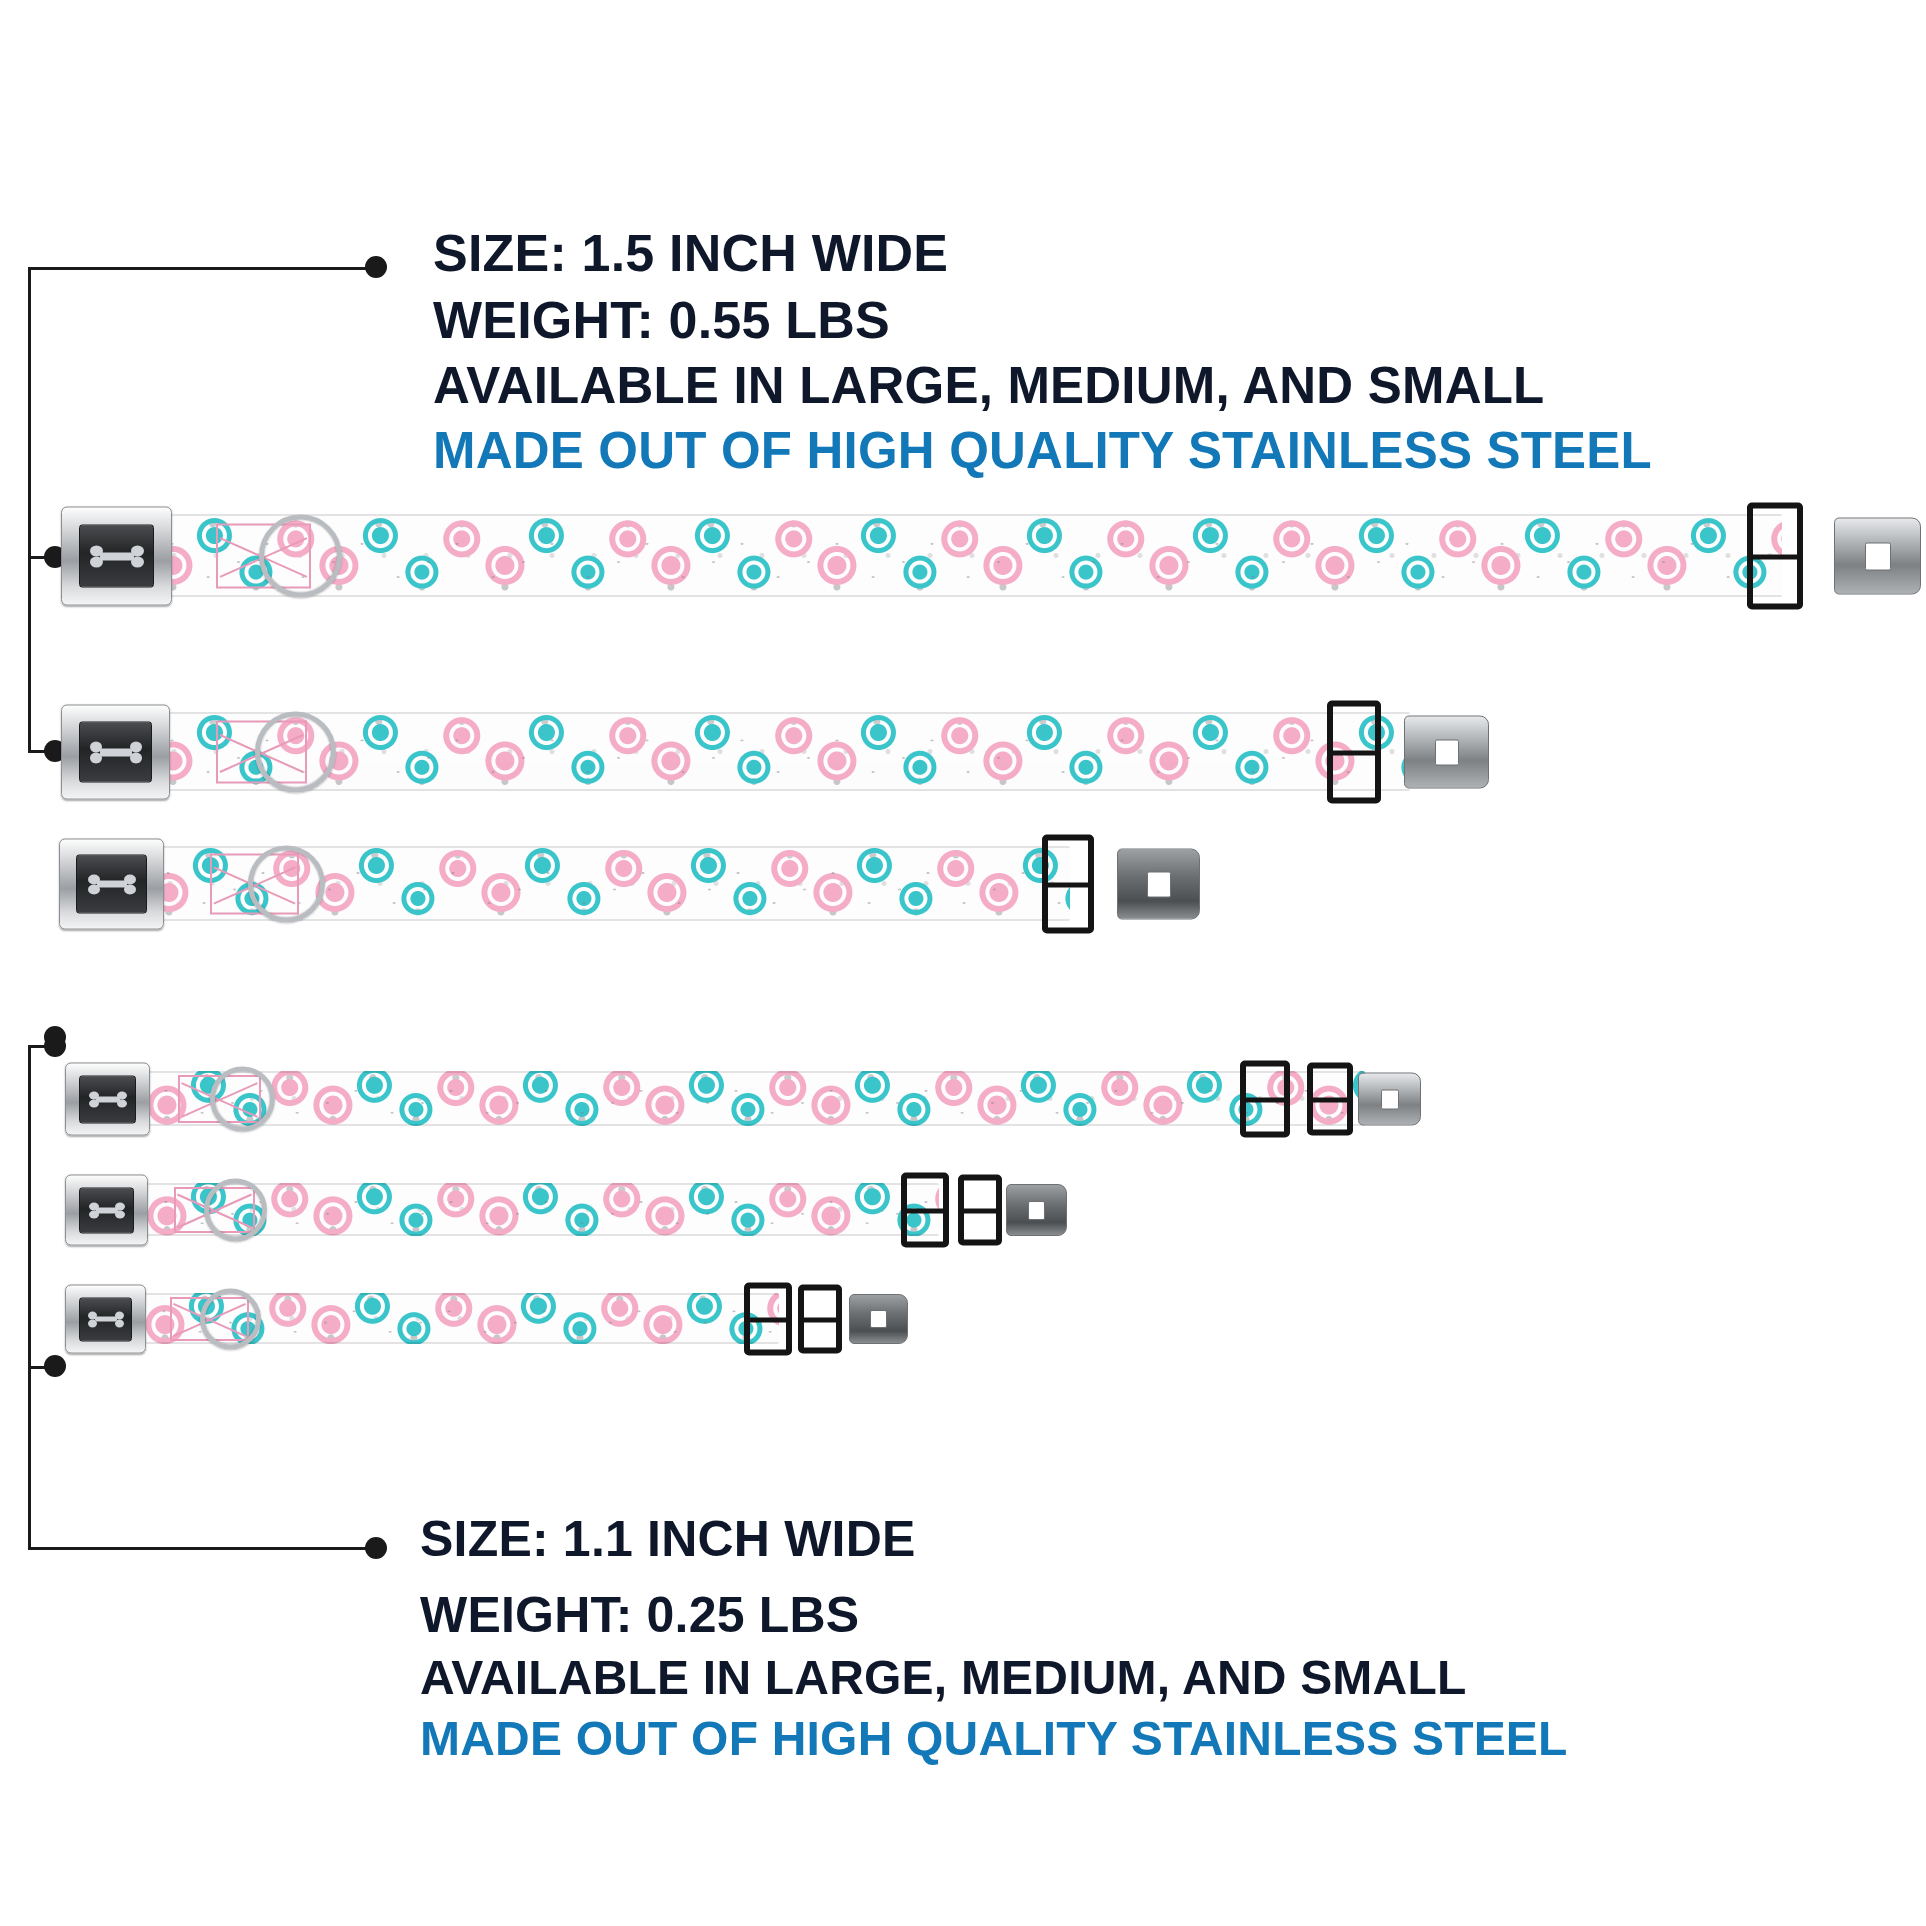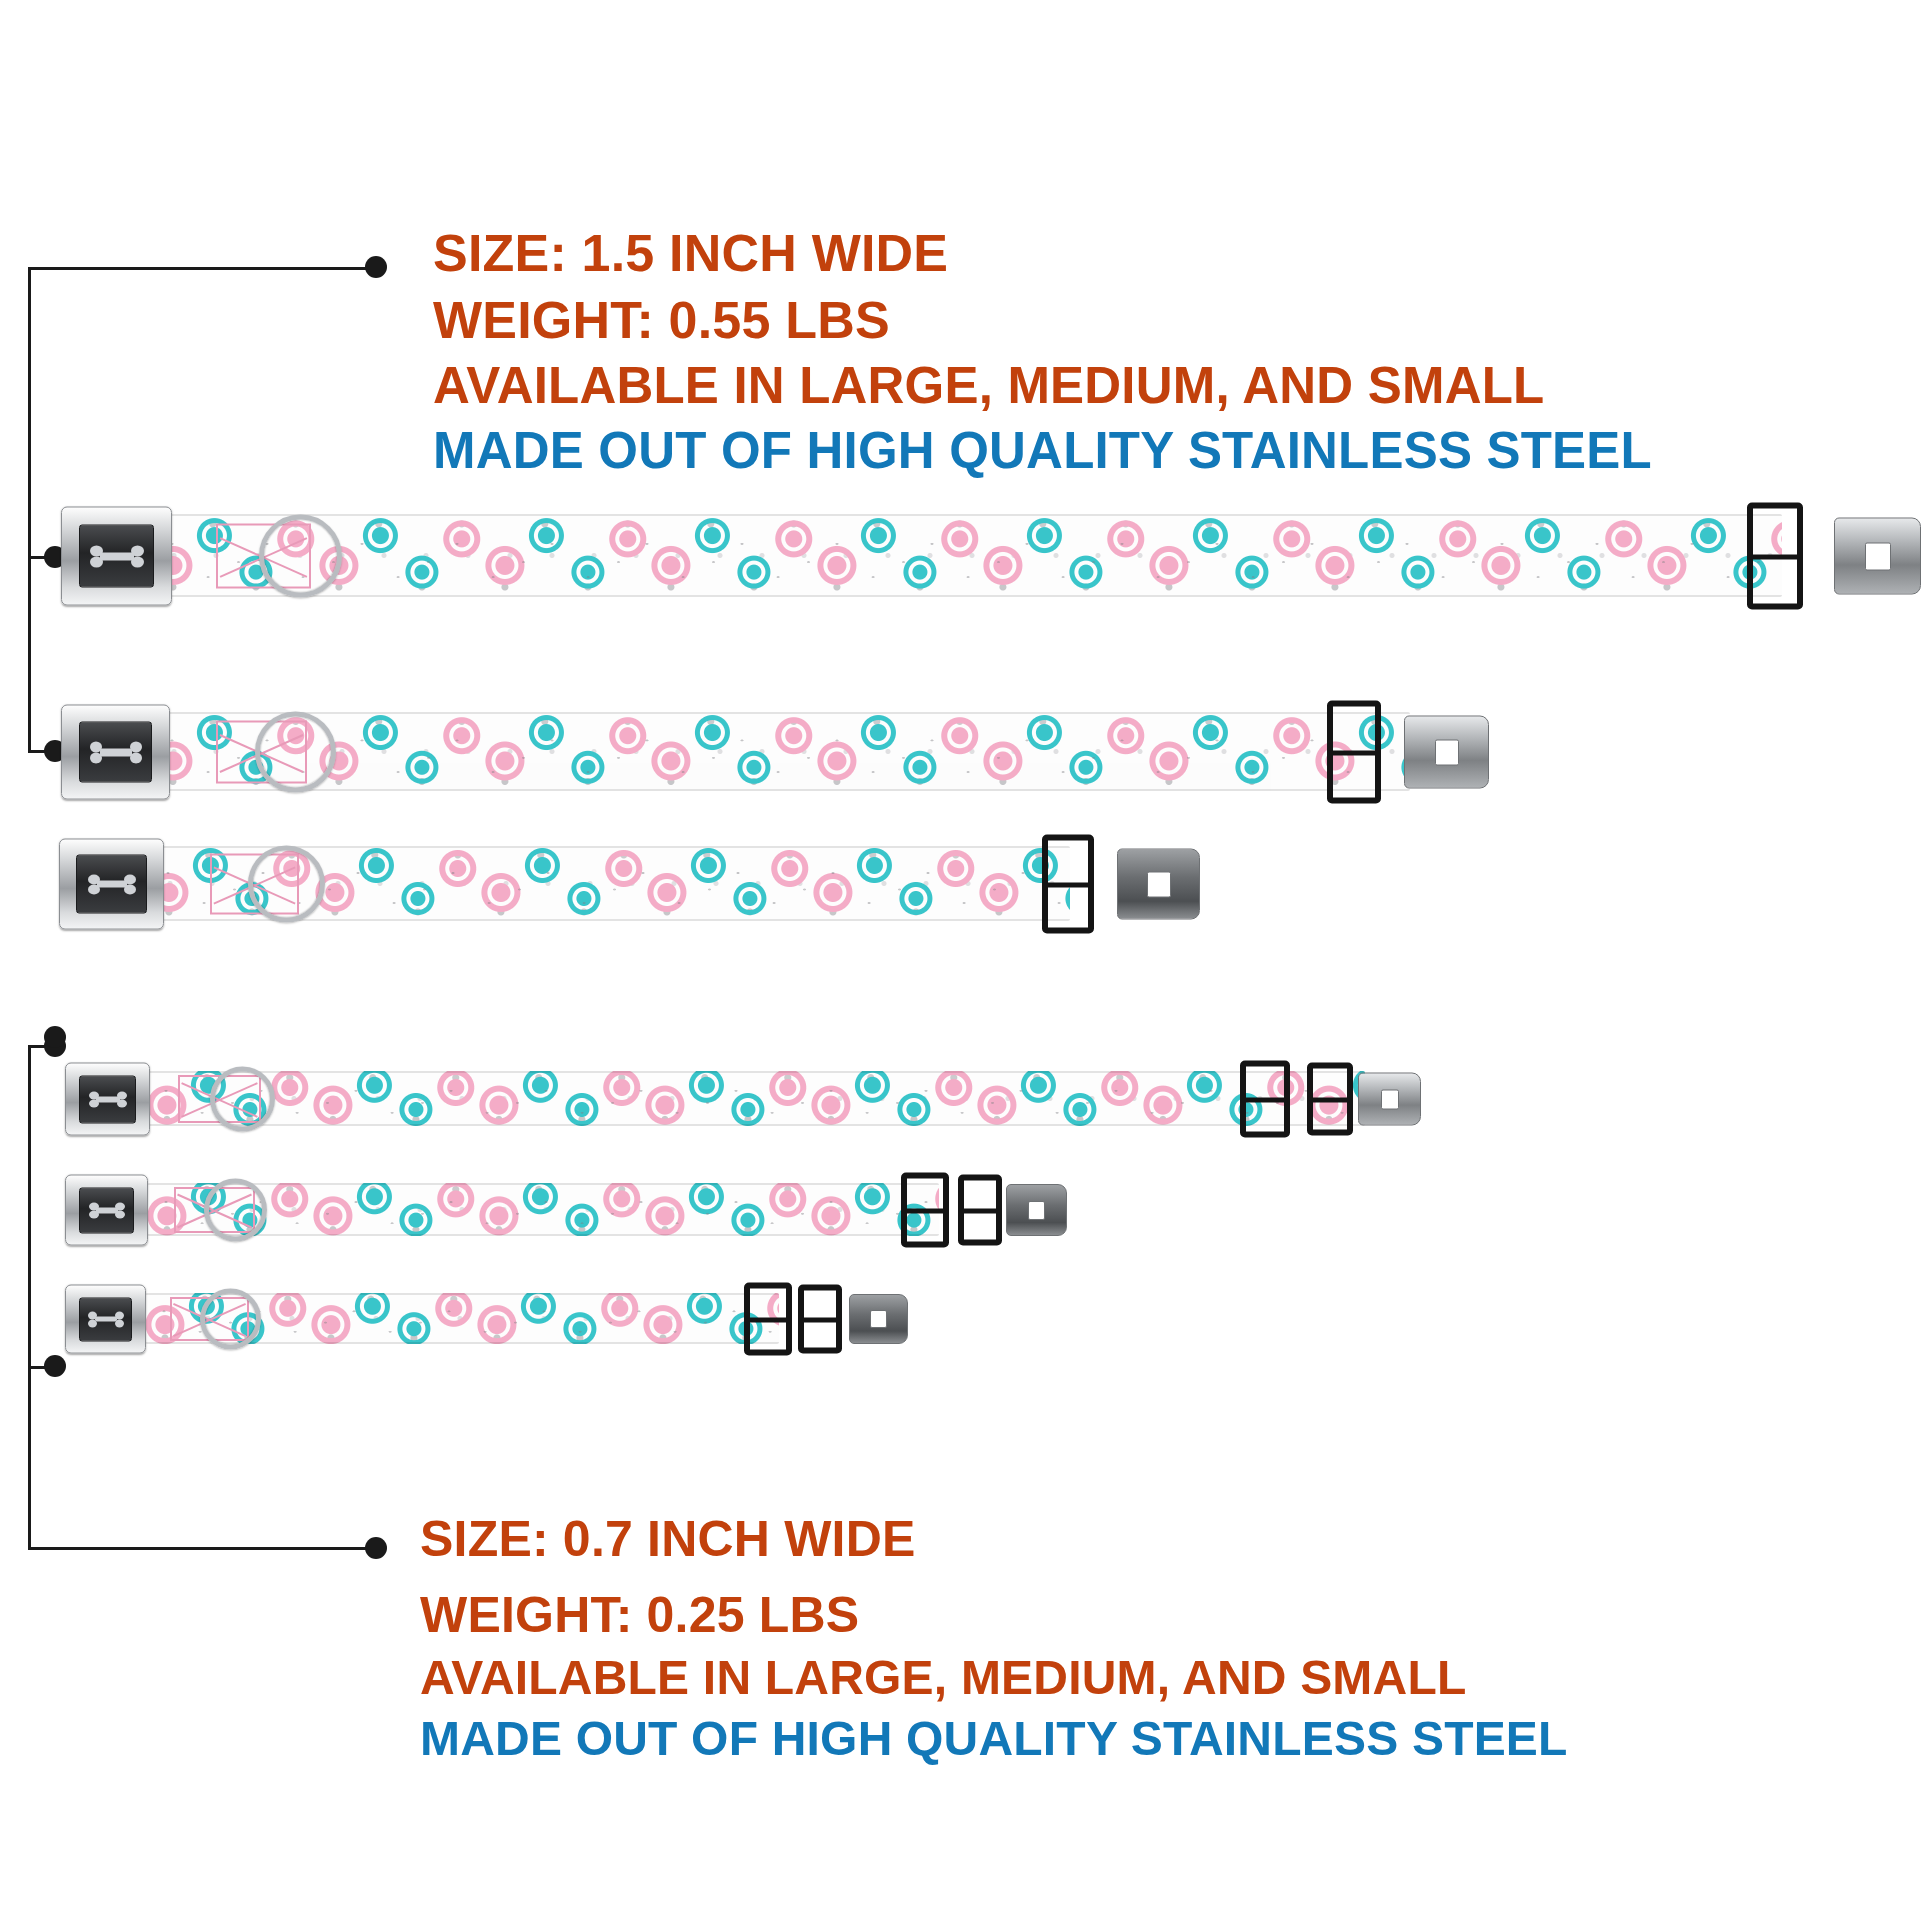--- a/index.html
+++ b/index.html
@@ -19,21 +19,21 @@
   .spec-block {
     position: absolute;
     line-height: 1.28;
   }
   .spec-line {
     white-space: nowrap;
     font-weight: bold;
     letter-spacing: 0.2px;
   }
   .spec-dark {
-    color: #c2410c;
+    color: #0f172a;
   }
   .spec-blue {
     color: #1278b8;
   }
 
   #spec-top {
     left: 433px;
     top: 220px;
   }
   #spec-top .l1 { font-size: 52px; }
@@ -230,21 +230,21 @@
 <body>
 
 <div class="spec-block" id="spec-top">
   <div class="spec-line spec-dark l1">SIZE: 1.5 INCH WIDE</div>
   <div class="spec-line spec-dark l2">WEIGHT: 0.55 LBS</div>
   <div class="spec-line spec-dark l3">AVAILABLE IN LARGE, MEDIUM, AND SMALL</div>
   <div class="spec-line spec-blue l4">MADE OUT OF HIGH QUALITY STAINLESS STEEL</div>
 </div>
 
 <div class="spec-block" id="spec-bottom">
-  <div class="spec-line spec-dark l1">SIZE: 0.7 INCH WIDE</div>
+  <div class="spec-line spec-dark l1">SIZE: 1.1 INCH WIDE</div>
   <div class="spec-line spec-dark l2">WEIGHT: 0.25 LBS</div>
   <div class="spec-line spec-dark l3">AVAILABLE IN LARGE, MEDIUM, AND SMALL</div>
   <div class="spec-line spec-blue l4">MADE OUT OF HIGH QUALITY STAINLESS STEEL</div>
 </div>
 
 <div>
 
   <div class="leader h" style="left:28px; top:267px; width:348px;"></div>
 
   <div class="leader v" style="left:28px; top:267px; height:485px;"></div>

